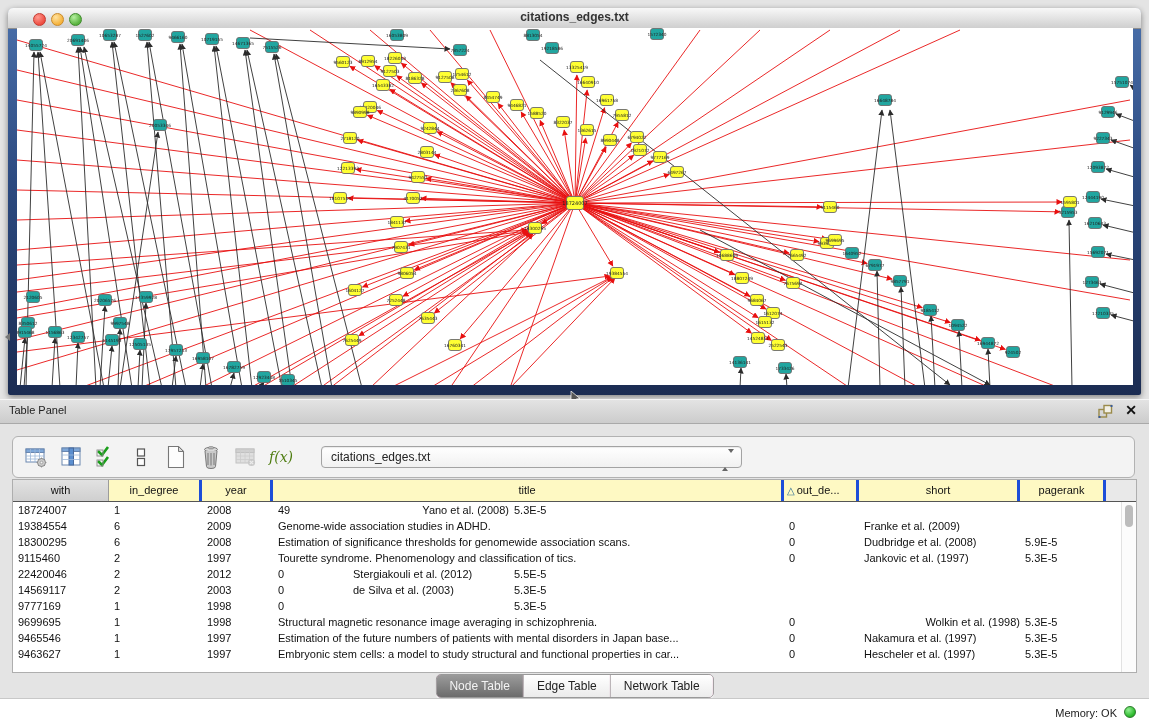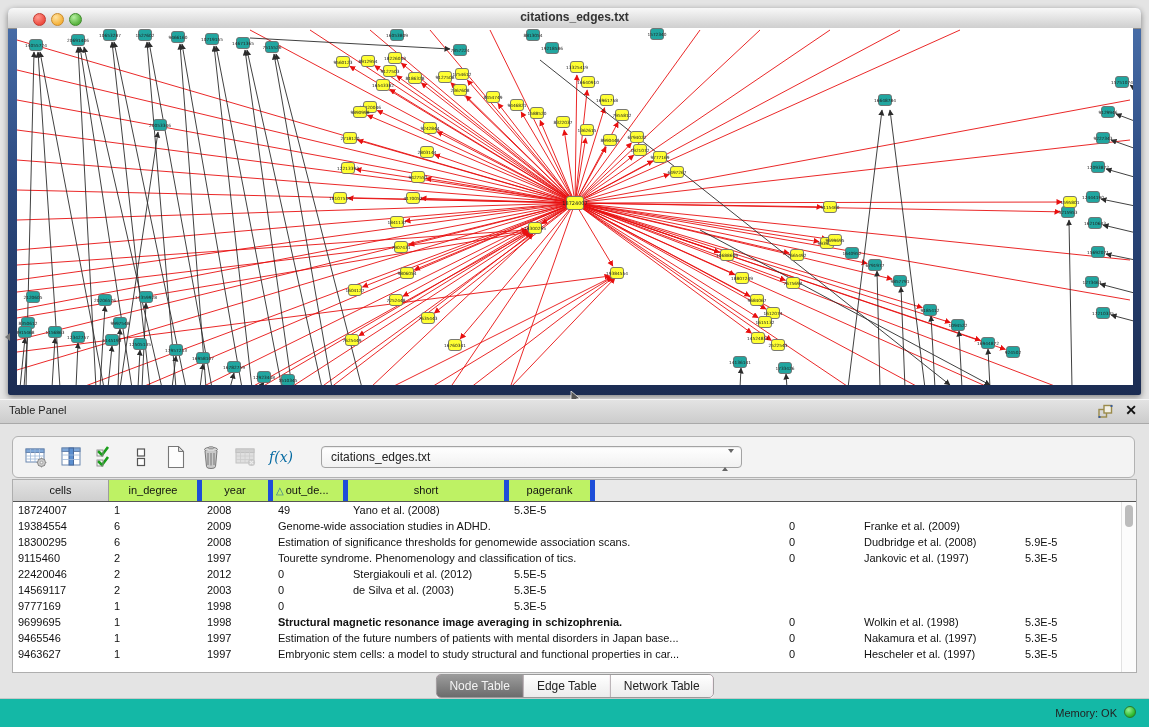--- a/index.html
+++ b/index.html
@@ -34,37 +34,37 @@
   #combo{position:relative;margin-left:18px;width:390px;height:20px;background:linear-gradient(#ffffff,#f1f1f1);
     border:1px solid #a3a3a3;border-radius:4px;font-size:12px;color:#222;line-height:20px;padding:0 20px 0 9px;
     box-shadow:inset 0 1px 1px rgba(0,0,0,.08);}
   #combo-stepper{position:absolute;right:7px;top:3px;}
   #combo-stepper .up{width:0;height:0;border:3.5px solid transparent;border-bottom:4.5px solid #666;margin-bottom:2px;}
   #combo-stepper .dn{width:0;height:0;border:3.5px solid transparent;border-top:4.5px solid #666;}
   
   #table-box{position:absolute;left:12px;top:479px;width:1125px;height:194px;background:#fff;
     border:1px solid #aeaeae;box-sizing:border-box;overflow:hidden;}
   #thead{display:flex;height:21px;border-bottom:1px solid #555;font-size:11px;color:#111;}
-  .hc{box-sizing:border-box;text-align:center;line-height:21px;background:#bef264;border-right:5px solid #1d4ed8;overflow:hidden;white-space:nowrap;}
+  .hc{box-sizing:border-box;text-align:center;line-height:21px;background:#fef9c3;border-right:3px solid #1d4ed8;overflow:hidden;white-space:nowrap;}
   .hc.gray{background:linear-gradient(#e2e2e2,#cfcfcf);border-right:1px solid #9c9c9c;}
   .hc.fill{flex:1;background:#e9e9e9;border-right:none;}
   #sort-tri{color:#2e6f94;font-size:10px;margin-right:2px;}
   #tbody{font-size:11px;color:#111;}
   .tr{display:flex;height:16px;line-height:16px;}
   .td{box-sizing:border-box;padding-left:5px;overflow:hidden;white-space:nowrap;}
   #vscroll{position:absolute;right:0;top:22px;bottom:0;width:14px;background:#fcfcfc;border-left:1px solid #e2e2e2;}
   #vthumb{position:absolute;left:2.5px;top:3px;width:8px;height:22px;border-radius:5px;background:#bcbcbc;}
   
   #tabbar{position:absolute;left:50%;top:674px;transform:translateX(-50%);display:flex;height:22px;
     border:1px solid #9a9a9a;border-radius:5px;overflow:hidden;background:#f9a8d4;box-shadow:0 1px 0 rgba(255,255,255,.7);}
   .tab{padding:0 13px;font-size:12px;line-height:22px;color:#222;background:linear-gradient(#ffffff,#ececec);}
   .tab.sel{background:linear-gradient(#9b9b9b,#6c6c6c);color:#f4f4f4;}
   .tab + .tab{border-left:1px solid #b5b5b5;}
   
-  #statusbar{position:absolute;left:0;top:698px;width:1149px;height:29px;background:#14b8a6;border-top:1px solid #c8c8c8;}
+  #statusbar{position:absolute;left:0;top:698px;width:1149px;height:29px;background:#ffffff;border-top:1px solid #c8c8c8;}
   #mem-label{position:absolute;right:32px;top:8px;font-size:11px;color:#222;}
   #mem-dot{position:absolute;right:13px;top:7px;width:12px;height:12px;border-radius:50%;
     background:radial-gradient(circle at 35% 30%,#93f093,#2fbb2f 65%,#1d8f1d);border:1px solid #2a7a2a;box-sizing:border-box;}
 </style>
 </head>
 <body>
 
 <div id="net-window">
   <div id="titlebar">
     <span class="light" id="light-close"></span>
@@ -527,48 +527,49 @@
   </span>
   <span class="tb-icon" style="opacity:.55">
     <svg width="24" height="24" viewBox="0 0 24 24">
       <rect x="2" y="4" width="18" height="14" fill="#cfcfcf" stroke="#9a9a9a"></rect>
       <rect x="2" y="4" width="18" height="3.5" fill="#b5b5b5" stroke="#9a9a9a"></rect>
       <path d="M6.5,4 V18 M11,4 V18 M15.5,4 V18 M2,11 H20 M2,14.5 H20" stroke="#adadad" stroke-width="0.8"></path>
       <circle cx="17.5" cy="17.5" r="3.6" fill="#a8a8a8"></circle>
       <path d="M15.8,15.8 l3.4,3.4 M19.2,15.8 l-3.4,3.4" stroke="#e8e8e8" stroke-width="1.2"></path>
     </svg>
   </span>
-  <span class="tb-icon" style="font-family:'DejaVu Serif',serif;font-style:italic;font-size:14px;color:#0369a1;">f(x)</span>
+  <span class="tb-icon" style="font-family:'DejaVu Serif',serif;font-style:italic;font-size:14px;color:#4d7c0f;">f(x)</span>
   <div id="combo">
     <span>citations_edges.txt</span>
     <span id="combo-stepper">
       <span class="up"></span><span class="dn"></span>
     </span>
   </div>
 </div>
 
 <div id="table-box">
   <div id="thead">
-    <div class="hc gray" style="width:96px">cells</div>
+    <div class="hc gray" style="width:96px">with</div>
     <div class="hc" style="width:93px">in_degree</div>
     <div class="hc" style="width:71px">year</div>
+    <div class="hc" style="width:511px">title</div>
     <div class="hc" style="width:75px;text-align:left;padding-left:3px">
       <span id="sort-tri">△</span><span>out_de...</span>
     </div>
     <div class="hc" style="width:161px">short</div>
     <div class="hc" style="width:86px">pagerank</div>
     <div class="hc fill"></div>
   </div>
   <div id="tbody">
       <div class="tr">
         <div class="td" style="width: 96px;">18724007</div>
         <div class="td" style="width: 93px;">1</div>
         <div class="td" style="width: 71px;">2008</div>
         <div class="td" style="width: 75px;">49</div>
-        <div class="td" style="width: 161px;">Yano et al. (2008)</div>
+        <div class="td" style="width: 161px; text-align: right;">Yano et al. (2008)</div>
         <div class="td" style="width: 86px;">5.3E-5</div>
       </div>
       <div class="tr">
         <div class="td" style="width: 96px;">19384554</div>
         <div class="td" style="width: 93px;">6</div>
         <div class="td" style="width: 71px;">2009</div>
         <div class="td" style="width: 511px;">Genome-wide association studies in ADHD.</div>
         <div class="td" style="width: 75px;">0</div>
         <div class="td" style="width: 161px;">Franke et al. (2009)</div>
         <div class="td" style="width: 86px; margin-top: 16px;">5.6E-5</div>
@@ -612,23 +613,23 @@
         <div class="td" style="width: 93px;">1</div>
         <div class="td" style="width: 71px;">1998</div>
         <div class="td" style="width: 75px;">0</div>
         <div class="td" style="width: 161px; margin-top: 12px;">Tibbo et al. (1998)</div>
         <div class="td" style="width: 86px;">5.3E-5</div>
       </div>
       <div class="tr">
         <div class="td" style="width: 96px;">9699695</div>
         <div class="td" style="width: 93px;">1</div>
         <div class="td" style="width: 71px;">1998</div>
-        <div class="td" style="width: 511px; font-weight: bold;">Structural magnetic resonance image averaging in schizophrenia.</div>
-        <div class="td" style="width: 75px;">0</div>
-        <div class="td" style="width: 161px;">Wolkin et al. (1998)</div>
+        <div class="td" style="width: 511px;">Structural magnetic resonance image averaging in schizophrenia.</div>
+        <div class="td" style="width: 75px;">0</div>
+        <div class="td" style="width: 161px; text-align: right;">Wolkin et al. (1998)</div>
         <div class="td" style="width: 86px;">5.3E-5</div>
       </div>
       <div class="tr">
         <div class="td" style="width: 96px;">9465546</div>
         <div class="td" style="width: 93px;">1</div>
         <div class="td" style="width: 71px;">1997</div>
         <div class="td" style="width: 511px;">Estimation of the future numbers of patients with mental disorders in Japan base...</div>
         <div class="td" style="width: 75px;">0</div>
         <div class="td" style="width: 161px;">Nakamura et al. (1997)</div>
         <div class="td" style="width: 86px;">5.3E-5</div>

